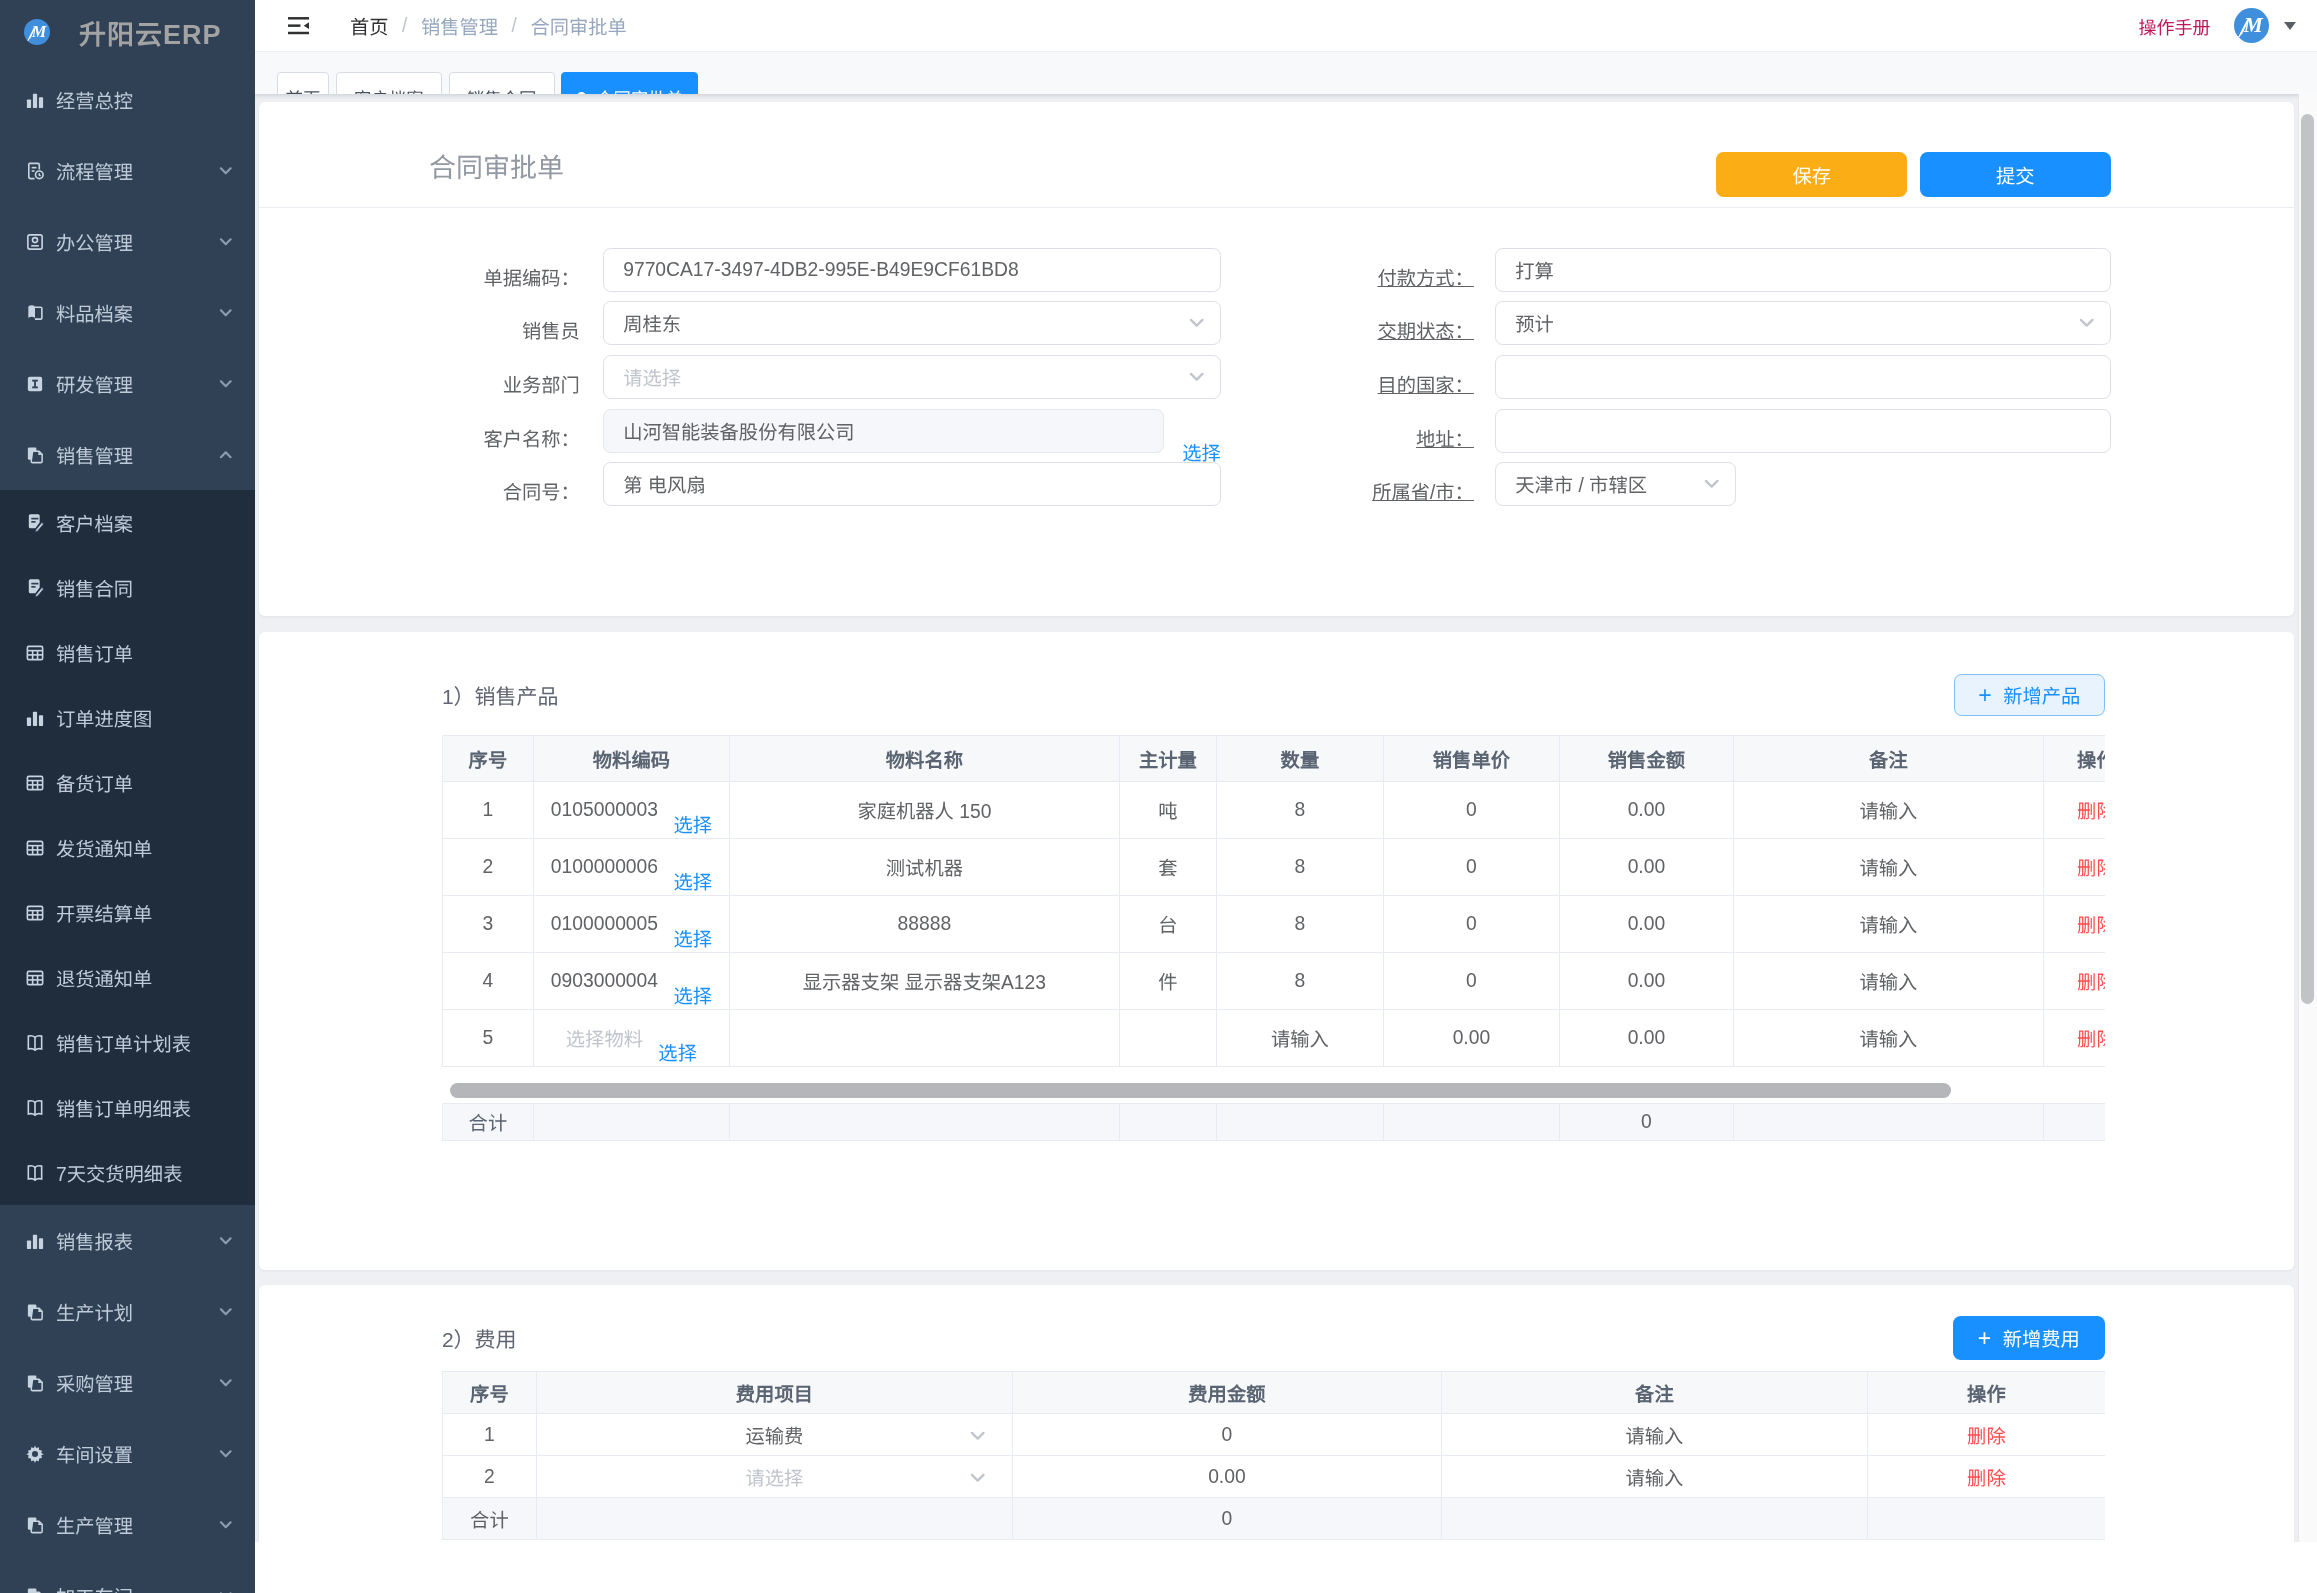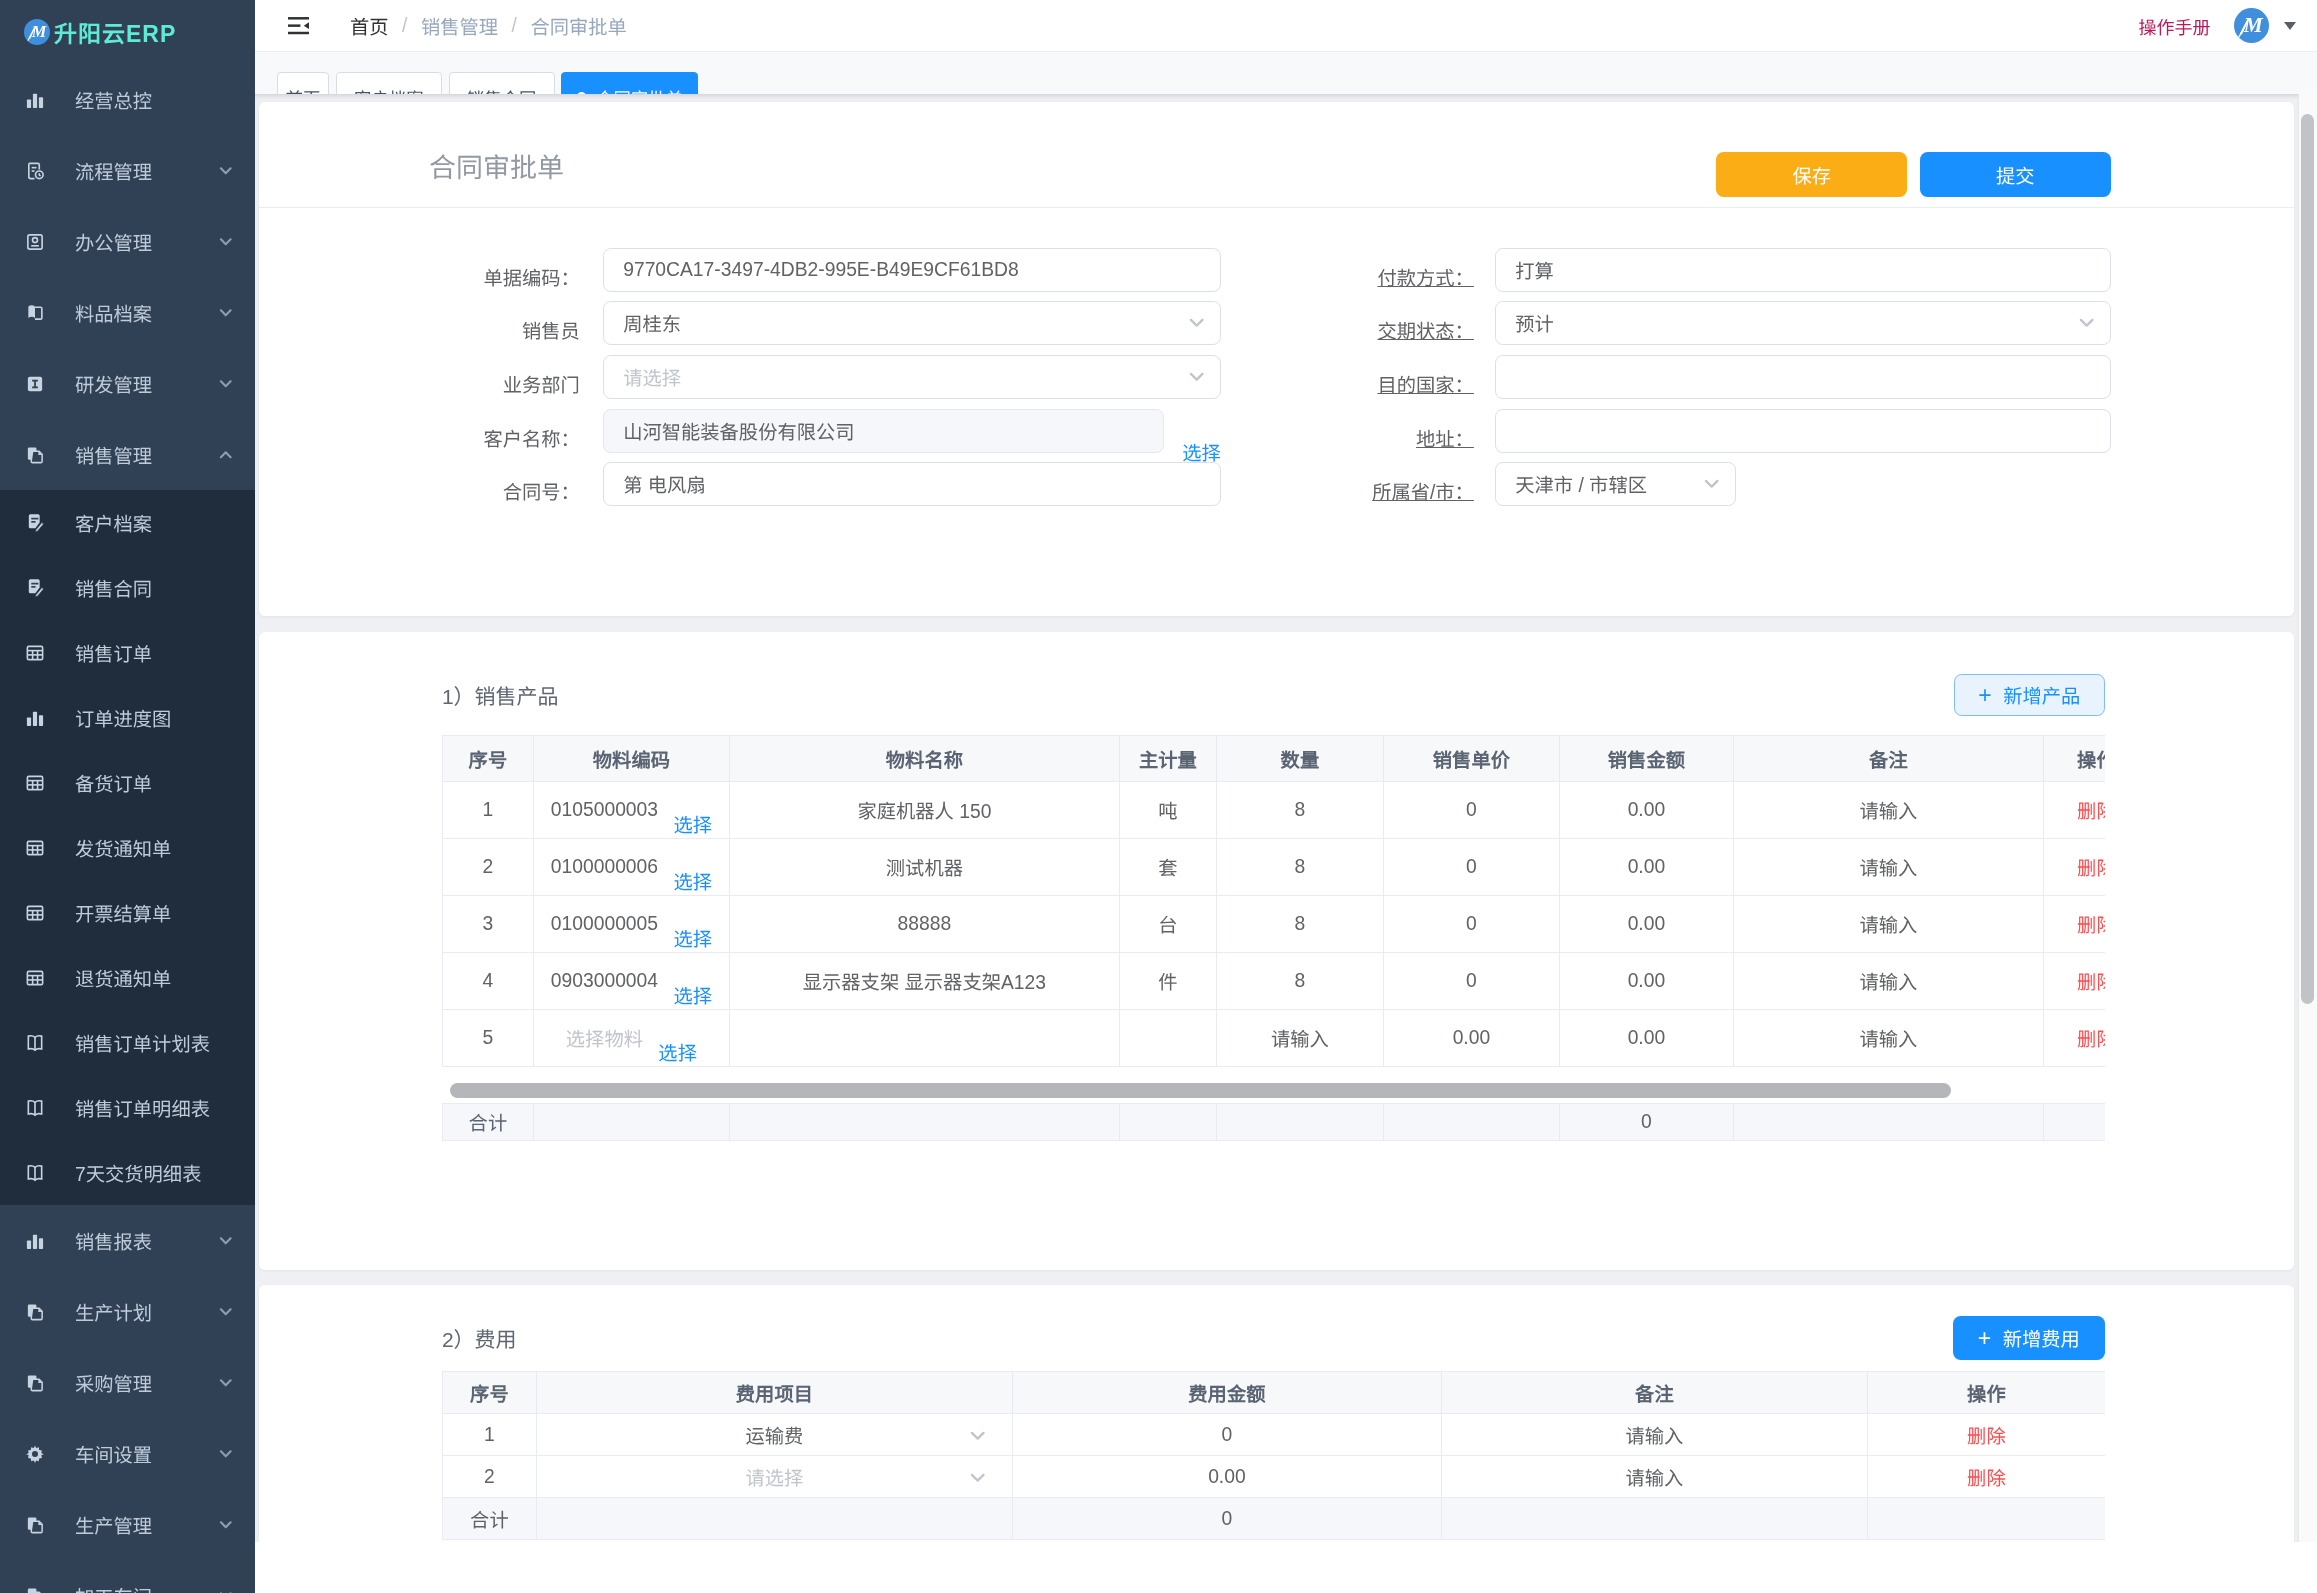--- a/index.html
+++ b/index.html
@@ -8,29 +8,29 @@
     font-family:"Liberation Sans", sans-serif; color:#606266; }
   a { text-decoration:none; cursor:pointer;margin-top:28px; }
 
   
   .sidebar { position:absolute; left:0; top:0; width:255px; height:1593px;
     background:#304156; overflow:hidden; z-index:30; }
   .logo-row { height:64px; display:flex; align-items:center; padding-left:24px; }
   .logo-mark { width:26px; height:26px; border-radius:50%; background:#3f8fdd;
     display:flex; align-items:center; justify-content:center; flex:0 0 auto; }
   .logo-mark svg, .avatar svg { display:block; }
-  .logo-title { margin-left:4px; color:#5eead4; font-size:23px; font-weight:bold; letter-spacing:1px; }
+  .logo-title { margin-left:29px; color:#a3a3a3; font-size:27px; font-weight:bold; letter-spacing:1px; }
   .menu { position:absolute; top:64px; left:0; right:0; }
   .menu-item { display:flex; align-items:center; padding:0 23px 0 25px; cursor:pointer;
     color:#bfcbd9; font-size:19.3px; }
   .menu-item.parent { height:71px; }
   .menu-item.sub { height:65px; background:#1f2d3d; }
   .mi-icon { width:20px; height:20px; flex:0 0 auto; display:flex; align-items:center; justify-content:center; }
   .mi-icon svg { width:20px; height:20px; }
-  .mi-label { margin-left:30px; flex:1 1 auto; white-space:nowrap; overflow:hidden; }
+  .mi-label { margin-left:11px; flex:1 1 auto; white-space:nowrap; overflow:hidden; }
   .mi-arrow { width:13.5px; height:13.5px; flex:0 0 auto; opacity:.9; }
 
   
   .main { position:absolute; left:255px; top:0; right:0; bottom:0; background:#fff; }
   .topbar { position:absolute; left:0; top:0; right:0; height:52px; background:#fff;
     border-bottom:1px solid #eceef2; display:flex; align-items:center; z-index:20; }
   .hamburger { margin-left:33px; width:21px; height:19.3px; cursor:pointer; }
   .crumbs { margin-left:41px; font-size:19.3px; display:flex; align-items:center; }
   .crumb-home { color:#303133; }
   .crumb-sep { color:#c0c4cc; margin:0 13.5px; }

